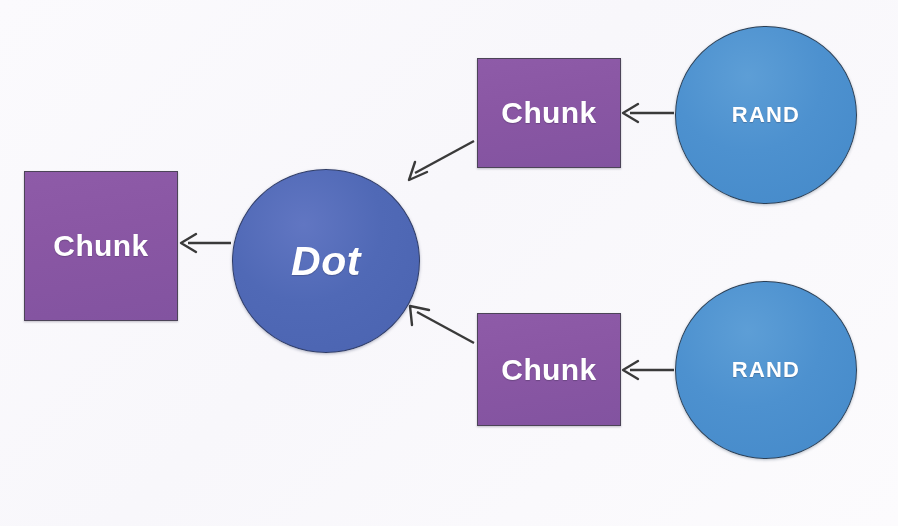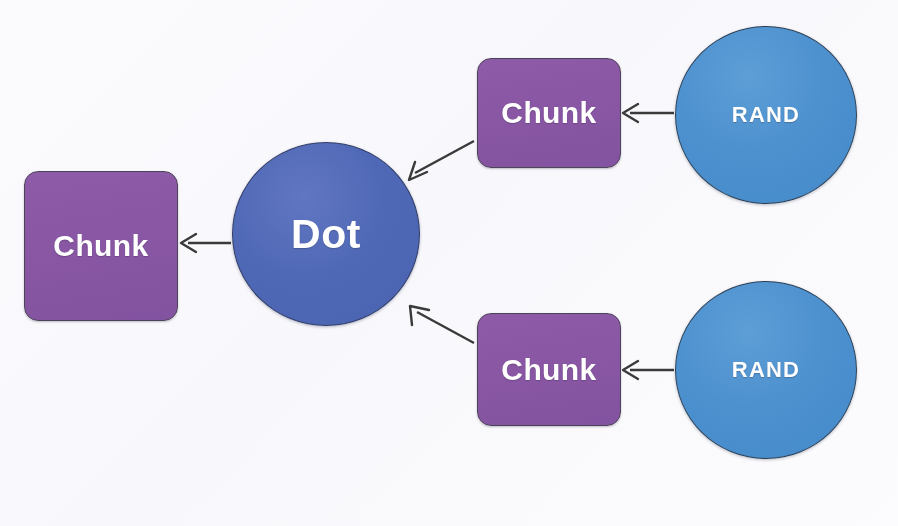--- a/index.html
+++ b/index.html
@@ -30,21 +30,20 @@
   }
   .node {
     position: absolute;
     display: flex;
     align-items: center;
     justify-content: center;
     box-sizing: border-box;
     color: #ffffff;
     text-align: center;
     user-select: none;
-    border-radius: 14px;
   }
   .node-chunk {
     background: linear-gradient(170deg, #8e5ba8 0%, #8a57a4 40%, #8253a0 100%);
     border: 1.5px solid #4c4458;
     box-shadow: 0 1px 2px rgba(60, 50, 75, 0.30);
   }
   .node-dot {
     background: radial-gradient(circle at 38% 30%, #6176c2 0%, #5069b6 45%, #4a63b0 100%);
     border: 1.5px solid #2f3c66;
     border-radius: 50%;
@@ -62,21 +61,21 @@
     text-shadow: 0 1px 1px rgba(40, 35, 55, 0.28);
     line-height: 1;
     white-space: nowrap;
   }
   .label-chunk { font-size: 30px; }
   .label-dot   { font-size: 41px; letter-spacing: 0.5px; }
   .label-rand  { font-size: 22px; letter-spacing: 1.2px; }
 
   
   #node-chunk-left   { left: 24px;  top: 171px; width: 154px; height: 150px; }
-  #node-dot          { left: 232px; top: 142px; width: 188px; height: 184px; }
+  #node-dot          { left: 232px; top: 169px; width: 188px; height: 184px; font-style: italic; }
   #node-chunk-top    { left: 477px; top: 58px;  width: 144px; height: 110px; }
   #node-rand-top     { left: 675px; top: 26px;  width: 182px; height: 178px; }
   #node-chunk-bottom { left: 477px; top: 313px; width: 144px; height: 113px; }
   #node-rand-bottom  { left: 675px; top: 281px; width: 182px; height: 178px; }
 </style>
 </head>
 <body>
 
 <div id="diagram-canvas">
 

